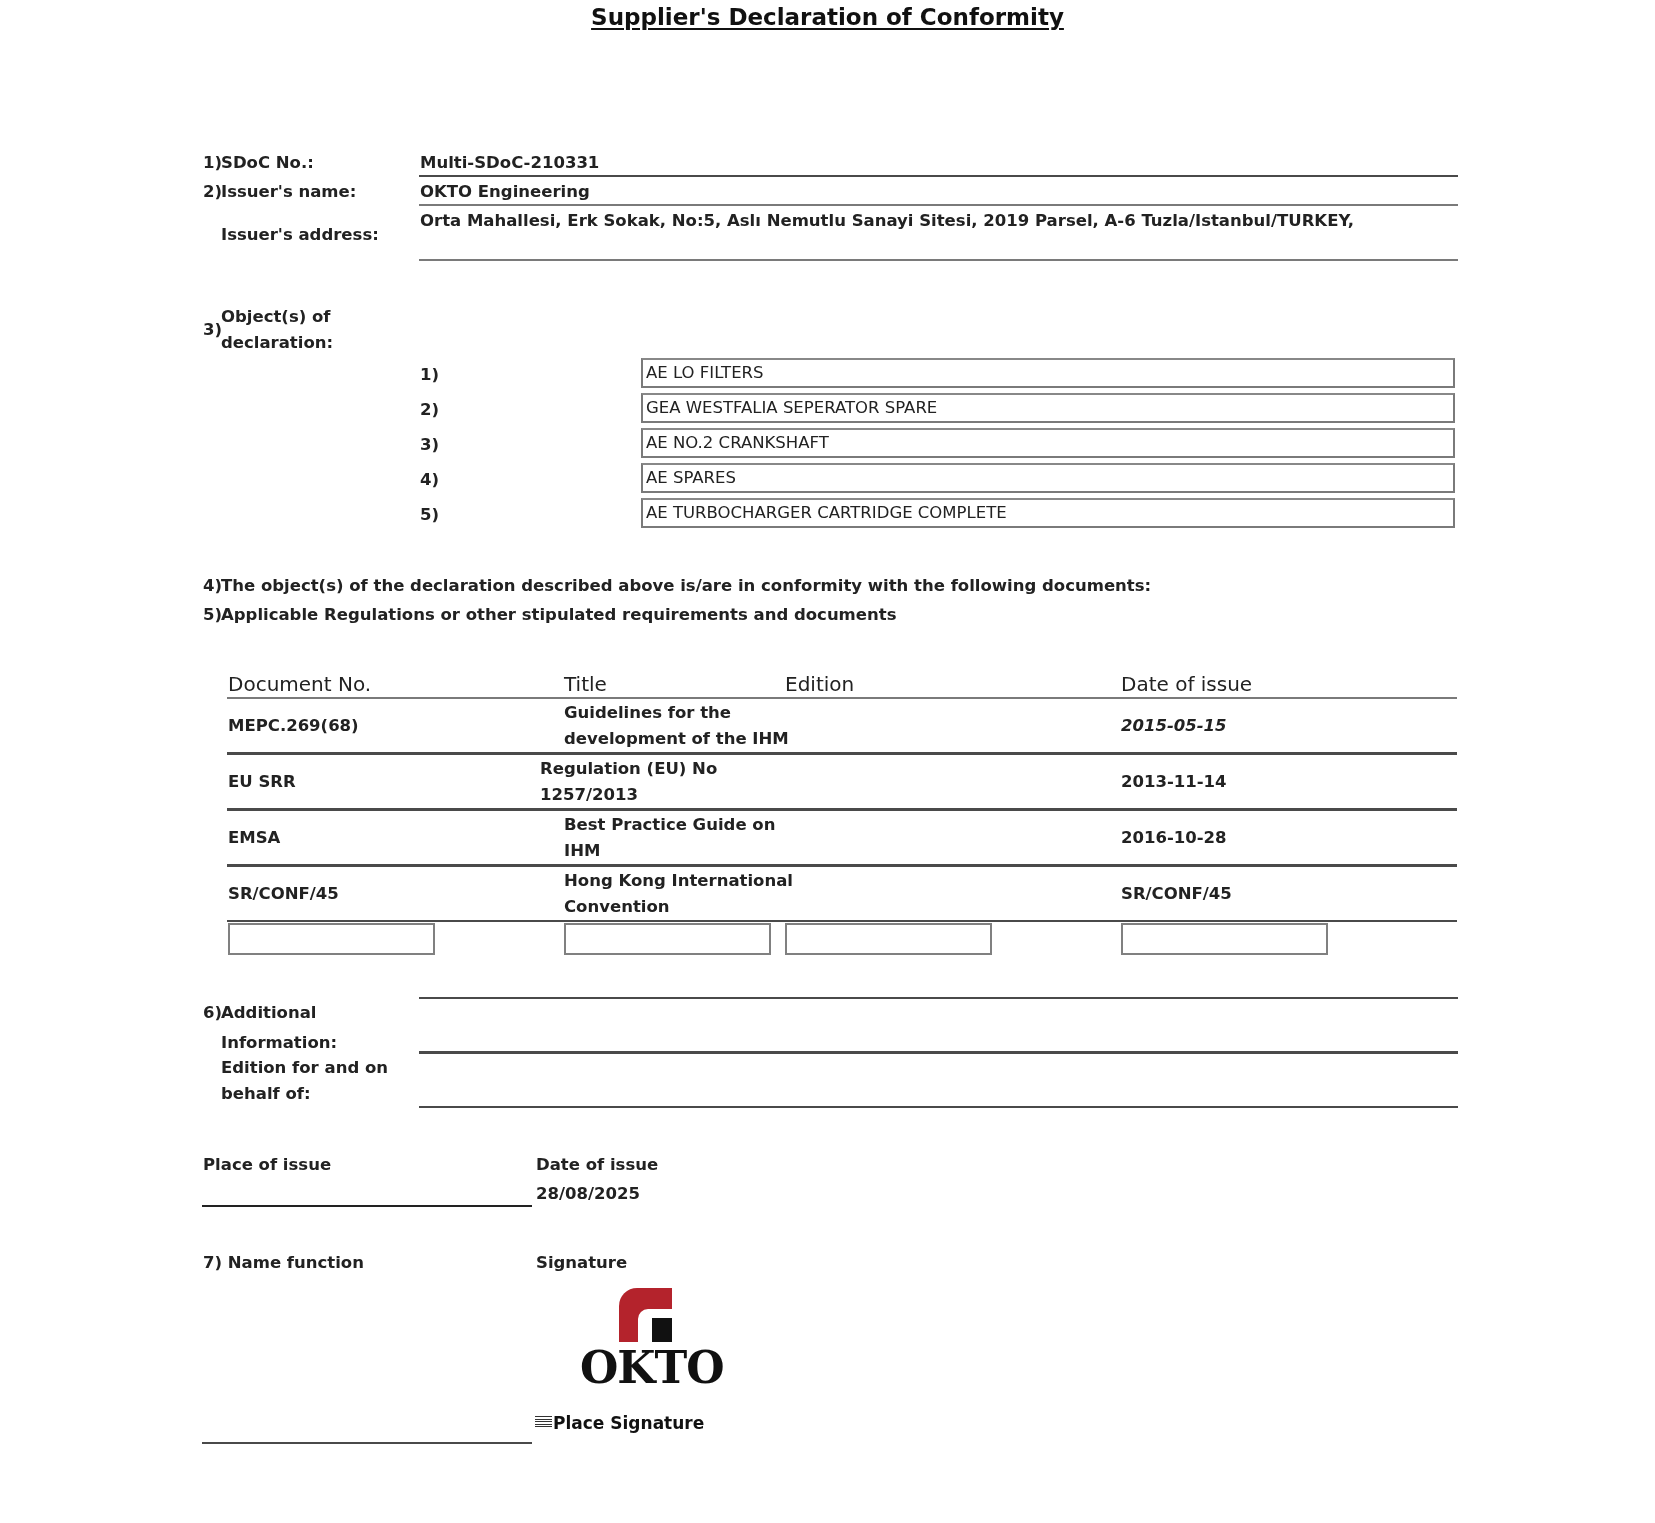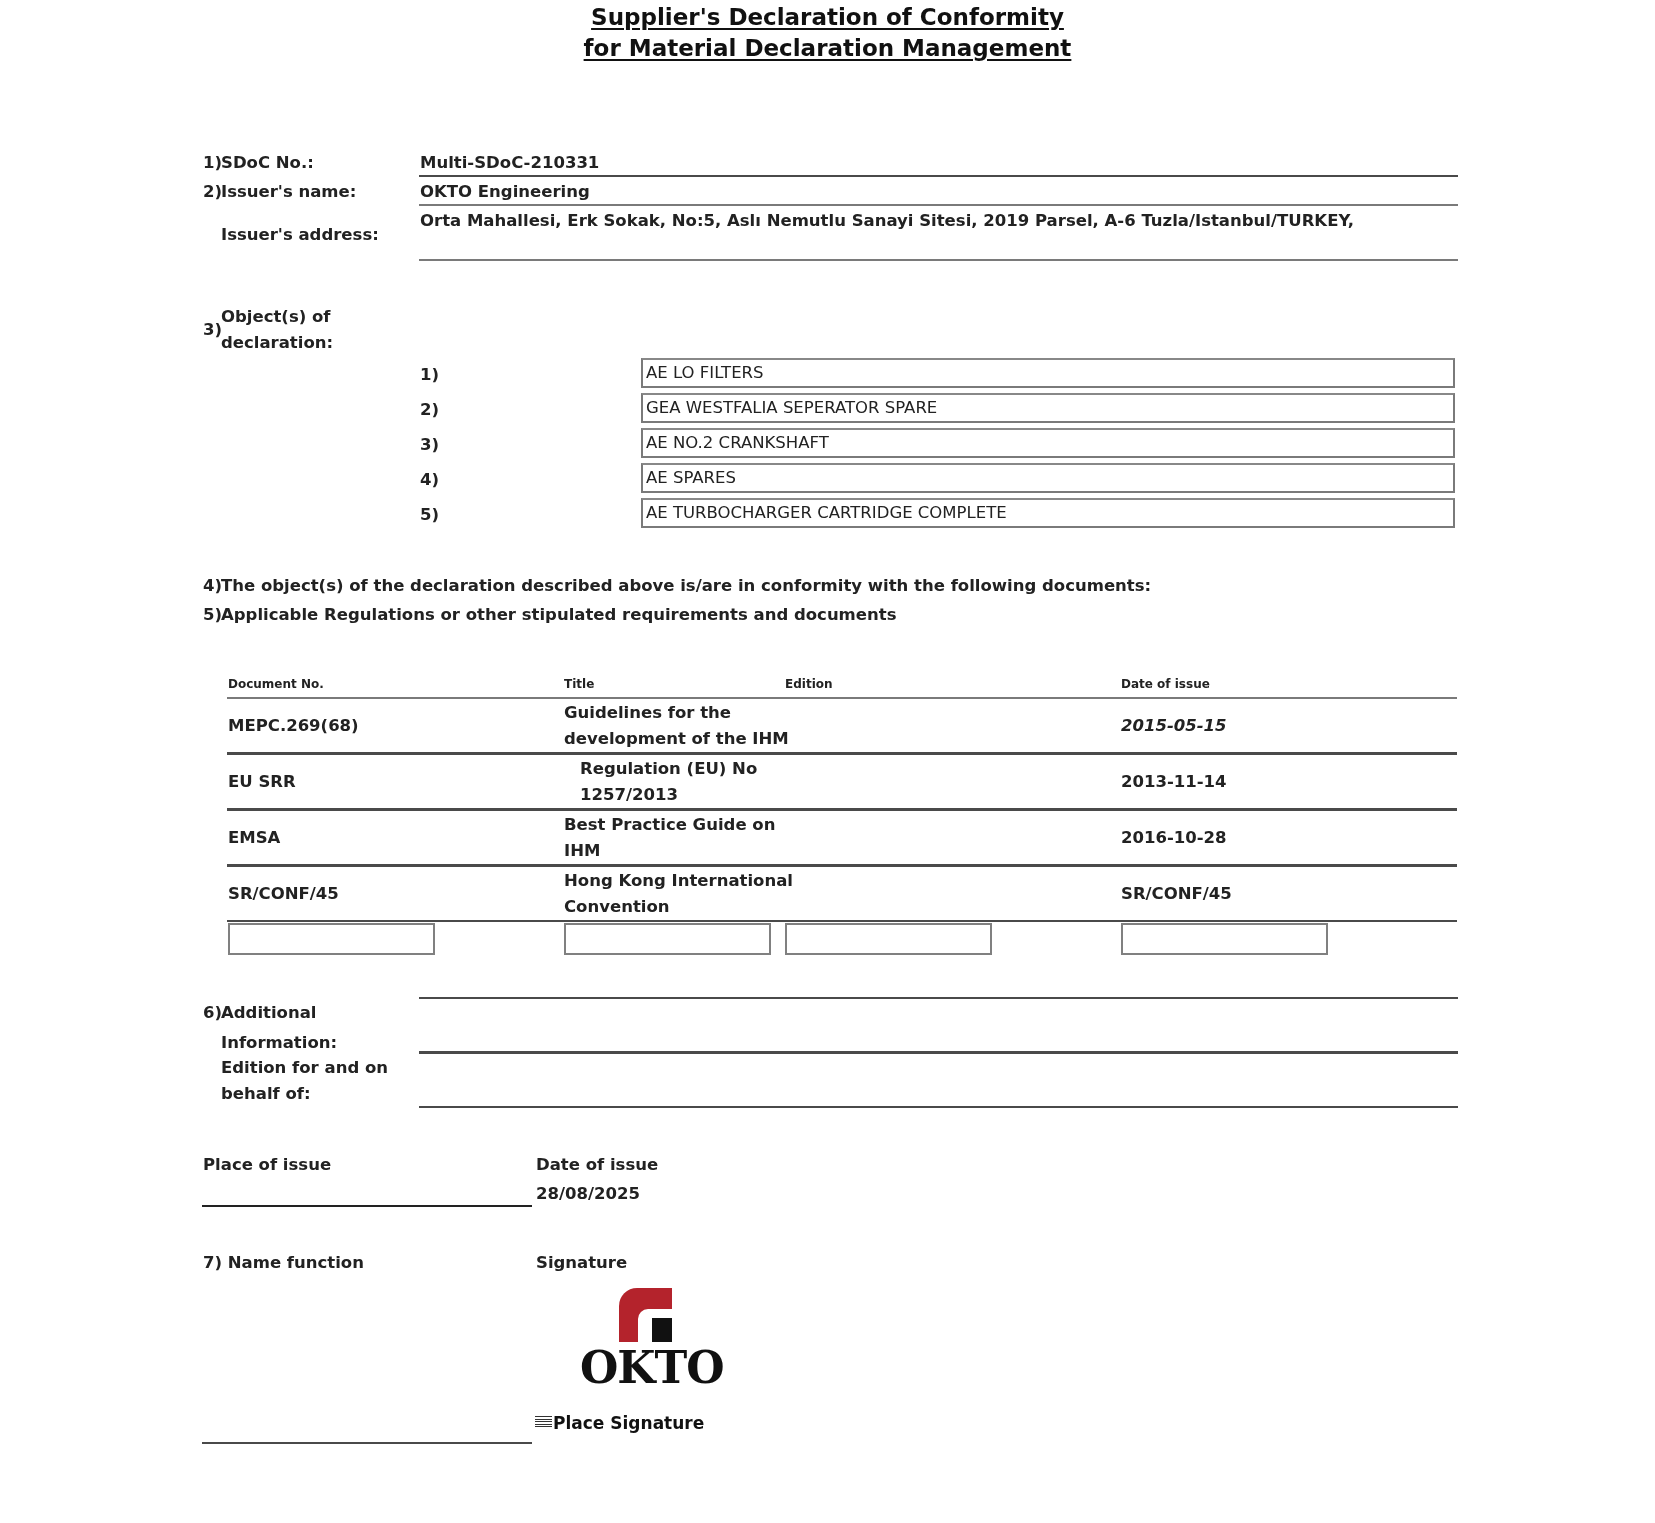--- a/index.html
+++ b/index.html
@@ -18,21 +18,21 @@
     .num { font-size: 16.5px; font-weight: bold; line-height: 26px; color: #222; }
     .val { font-size: 16.5px; font-weight: bold; line-height: 26px; color: #222; white-space: nowrap; }
     .hline { height: 0; border-top: 2px solid #4a4a4a; }
     .hline.gray { border-top: 2px solid #7a7a7a; }
     .obj-box {
       left: 641px; width: 814px; height: 30px; box-sizing: border-box;
       border: 2px solid #7a7a7a; border-top-color: #888; background: #fff;
       font-family: "DejaVu Sans", sans-serif; font-size: 16.5px; line-height: 26px;
       padding-left: 3px; color: #222; white-space: nowrap;
     }
-    .th { font-size: 12px; font-weight: bold; line-height: 26px; color: #222; }
+    .th { font-size: 20px; font-weight: normal; line-height: 26px; color: #222; }
     .td { font-size: 16.5px; font-weight: bold; line-height: 26px; color: #222; }
     .empty-in {
       top: 923px; height: 32px; width: 207px; box-sizing: border-box;
       border: 2px solid #808080; background: #fff;
     }
     .logo-red {
       left: 619px; top: 1288px; width: 53px; height: 54px;
       background: #b4232c; border-top-left-radius: 18px;
     }
     .logo-white {
@@ -49,21 +49,20 @@
     }
     .load-sig { left: 535px; top: 1410px; font-size: 17px; font-weight: bold; line-height: 26px; color: #111; white-space: nowrap; cursor: pointer; }
     .load-sig .ic { display: inline-block; width: 17px; height: 11px; vertical-align: 2px; margin-right: 1px;
       background: repeating-linear-gradient(#333 0 1px, #fff 1px 2.5px); }
   </style>
 </head>
 <body>
 
 <div class="abs title">
   <span>Supplier's Declaration of Conformity</span><br>
-  <span>for Material Declaration Management</span>
 </div>
 
 <div class="abs num" style="left:203px;top:150px;">1)</div>
 <div class="abs lbl" style="left:221px;top:150px;">SDoC No.:</div>
 <div class="abs val" style="left:420px;top:150px;">Multi-SDoC-210331</div>
 <div class="abs hline" style="left:419px;top:175px;width:1039px;"></div>
 
 <div class="abs num" style="left:203px;top:179px;">2)</div>
 <div class="abs lbl" style="left:221px;top:179px;">Issuer's name:</div>
 <div class="abs val" style="left:420px;top:179px;">OKTO Engineering</div>
@@ -108,21 +107,21 @@
 <div class="abs td" style="left:228px;top:713px;">MEPC.269(68)</div>
 <div class="abs" style="left:564px;top:700px;">
   <div class="td">Guidelines for the</div>
   <div class="td">development of the IHM</div>
 </div>
 <div class="abs td" style="left:785px;top:713px;"></div>
 <div class="abs td" style="left:1121px;top:713px;font-style:italic;">2015-05-15</div>
 <div class="abs hline" style="left:227px;top:752px;width:1230px;border-top-width:3px;"></div>
 
 <div class="abs td" style="left:228px;top:769px;">EU SRR</div>
-<div class="abs" style="left:580px;top:756px;">
+<div class="abs" style="left:540px;top:756px;">
   <div class="td">Regulation (EU) No</div>
   <div class="td">1257/2013</div>
 </div>
 <div class="abs td" style="left:785px;top:769px;"></div>
 <div class="abs td" style="left:1121px;top:769px;">2013-11-14</div>
 <div class="abs hline" style="left:227px;top:808px;width:1230px;border-top-width:3px;"></div>
 
 <div class="abs td" style="left:228px;top:825px;">EMSA</div>
 <div class="abs" style="left:564px;top:812px;">
   <div class="td">Best Practice Guide on</div>

